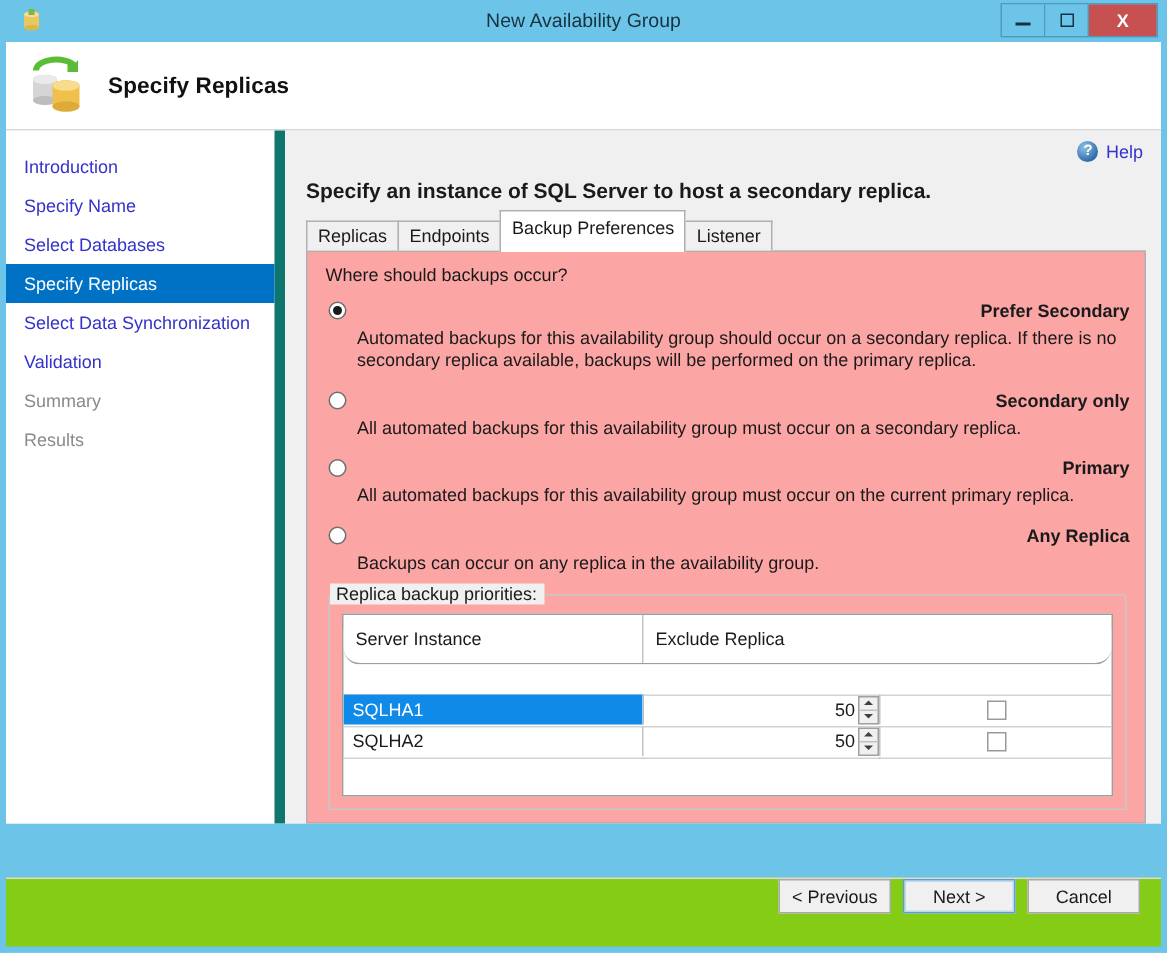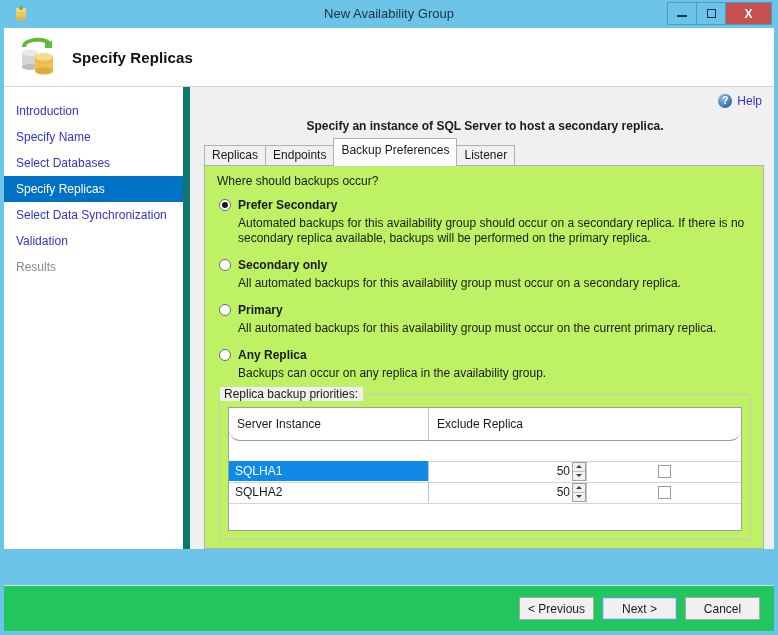--- a/index.html
+++ b/index.html
@@ -117,23 +117,22 @@
     font-size: 12px; color: #3333cc; cursor: pointer;
   }
   .help-circle {
     width: 14px; height: 14px; border-radius: 50%;
     background: radial-gradient(circle at 35% 30%, #8fc0e8, #2a6aa8 75%);
     color: #ffffff; font-size: 10px; font-weight: bold;
     display: flex; align-items: center; justify-content: center;
     line-height: 1;
   }
   #instruction {
-    font-size: 12px; font-weight: bold; color: #1a1a1a;
+    font-size: 14px; font-weight: bold; color: #1a1a1a;
     padding: 4px 0 10px 6px;
-    text-align: center;
   }
 
   
   #tabstrip {
     display: flex; align-items: flex-end;
     padding-left: 6px; height: 22px;
     position: relative; z-index: 2;
   }
   .tab {
     font-size: 12px; color: #1a1a1a;
@@ -153,34 +152,34 @@
     padding-top: 3px;
     position: relative;
     z-index: 3;
     margin-bottom: -1px;
     border-color: #b0b0b0;
   }
 
   
   #tabpanel {
     flex: 1;
-    background: #bef264;
+    background: #fca5a5;
     border: 1px solid #b0b0b0;
     margin: 0 2px 0 6px;
     padding: 6px 10px 8px 10px;
     position: relative; z-index: 1;
     min-height: 0;
     display: flex; flex-direction: column;
   }
   #panel-question {
     font-size: 12px; color: #1a1a1a; margin: 2px 0 10px 2px;
   }
 
   
-  .opt-row { display: flex; align-items: center; gap: 7px; margin-left: 4px; }
+  .opt-row { display: flex; align-items: center; gap: 7px; margin-left: 4px; justify-content: space-between; }
   .radio {
     width: 12px; height: 12px; border-radius: 50%;
     border: 1px solid #6d6d6d;
     background: #ffffff;
     display: inline-flex; align-items: center; justify-content: center;
     flex: 0 0 auto; cursor: pointer;
   }
   .radio.checked::after {
     content: ""; width: 6px; height: 6px;
     border-radius: 50%; background: #1a1a1a;
@@ -281,23 +280,23 @@
     width: 13px; height: 13px;
     border: 1px solid #9a9a9a;
     background: #ffffff;
     cursor: pointer;
   }
   .grid-filler { flex: 1; background: #ffffff; }
 
   
   #footer {
     height: 46px; min-height: 46px;
-    background: #22c55e;
+    background: #84cc16;
     border-top: 1px solid #dcdcdc;
-    display: flex; align-items: center; justify-content: flex-end;
+    display: flex; justify-content: flex-end;
     padding-right: 14px; gap: 8px; margin-top: 36px;
   }
   .btn {
     min-width: 75px; height: 23px;
     background: #f0f0f0;
     border: 1px solid #a9a9a9;
     font-size: 12px; color: #1a1a1a;
     display: flex; align-items: center; justify-content: center;
     cursor: pointer;
   }
@@ -354,20 +353,21 @@
 
   <div id="body">
 
     <div id="sidebar">
       <div class="nav-item">Introduction</div>
       <div class="nav-item">Specify Name</div>
       <div class="nav-item">Select Databases</div>
       <div class="nav-item active">Specify Replicas</div>
       <div class="nav-item">Select Data Synchronization</div>
       <div class="nav-item">Validation</div>
+      <div class="nav-item disabled">Summary</div>
       <div class="nav-item disabled">Results</div>
     </div>
 
     <div id="content">
 
       <div id="help-row">
         <div id="help-link">
           <span class="help-circle">?</span>
           <span>Help</span>
         </div>

